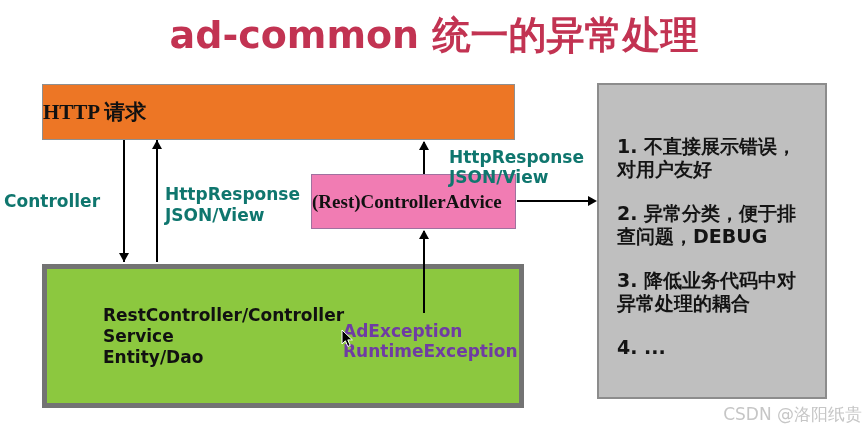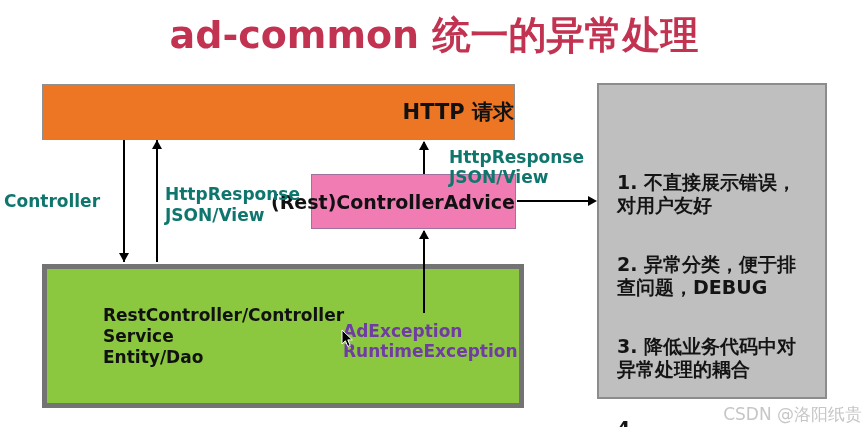--- a/index.html
+++ b/index.html
@@ -13,21 +13,21 @@
   .abs{position:absolute;}
 
   .slide-title{
     left:0;top:10px;width:868px;
     text-align:center;
     font-size:38px;font-weight:bold;
     color:#C23352;
     letter-spacing:0px;
   }
 
-  .box{box-sizing:border-box;display:flex;align-items:center;justify-content:flex-end;}
+  .box{box-sizing:border-box;display:flex;align-items:center;justify-content:flex-start;font-family:Liberation Serif, serif;}
 
   .http-box{
     left:42px;top:84px;width:473px;height:56px;
     background:#ED7625;border:1px solid #8f8f8f;
     font-size:21px;font-weight:bold;color:#111;
   }
   .green-box{
     left:42px;top:264px;width:472px;height:134px;
     background:#8CC83F;border:5px solid #737373;
   }
@@ -37,21 +37,21 @@
     font-size:19px;font-weight:bold;color:#111;
   }
   .gray-box{
     left:597px;top:83px;width:230px;height:316px;
     background:#BFBFBF;border:2px solid #8C8C8C;
     box-sizing:border-box;
     padding:50px 14px 0 18px;
     font-size:19px;font-weight:bold;color:#141414;
     line-height:23px;
   }
-  .gray-box .benefit{margin-bottom:21px;margin-top:36px;}
+  .gray-box .benefit{margin-bottom:21px;}
 
   .stack-text{
     left:56px;top:36px;
     font-size:17px;font-weight:bold;color:#111;
     line-height:21px;white-space:nowrap;
   }
   .exception-text{
     left:296px;top:52px;
     font-size:17px;font-weight:bold;color:#6F3CA3;
     line-height:20px;white-space:nowrap;

